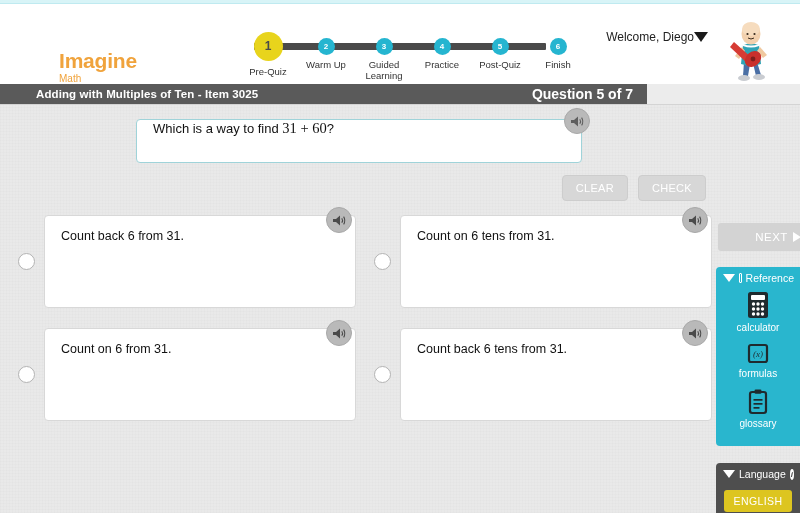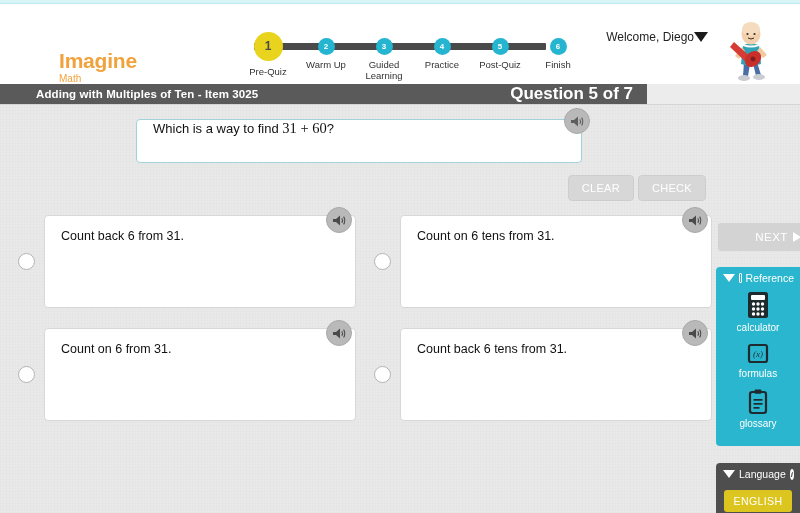--- a/index.html
+++ b/index.html
@@ -78,21 +78,21 @@
   }
 
   
   .titlebar {
     position: absolute; top: 84px; left: 0; width: 647px; height: 20px;
     background: #5a5a5a; color: #fff;
     display: flex; align-items: center; justify-content: space-between;
     padding: 0 14px 0 36px;
   }
   .titlebar .t-left { font-size: 11.5px; font-weight: bold; letter-spacing: 0.1px; }
-  .titlebar .t-right { font-size: 17px; font-weight: bold; }
+  .titlebar .t-right { font-size: 14px; font-weight: bold; }
 
   
   .content {
     position: absolute; top: 104px; left: 0; width: 800px; height: 409px;
     background:
       repeating-linear-gradient(0deg, rgba(0,0,0,0.012) 0 1px, rgba(255,255,255,0) 1px 3px),
       repeating-linear-gradient(90deg, rgba(0,0,0,0.012) 0 1px, rgba(255,255,255,0) 1px 3px),
       #e9e9e9;
     border-top: 1px solid #d4d4d4;
   }
@@ -108,21 +108,21 @@
 
   .speaker {
     position: absolute; width: 26px; height: 26px; border-radius: 50%;
     background: #b9b9b9; border: 1px solid #a8a8a8;
     display: flex; align-items: center; justify-content: center;
     cursor: pointer;
   }
   .speaker.q { left: 564px; top: 3px; }
 
   
-  .btnrow { position: absolute; right: 94px; top: 70px; display: flex; gap: 4px; }
+  .btnrow { position: absolute; right: 94px; top: 70px; display: flex; gap: 10px; }
   .gbtn {
     background: #d7d7d7; color: #ffffff; border: 1px solid #cdcdcd;
     border-radius: 4px; font-size: 11px; padding: 6px 13px;
     letter-spacing: 0.3px; cursor: default;
   }
 
   
   .answers { position: absolute; left: 0; top: 100px; width: 712px; }
   .arow { display: flex; }
   .acell {

